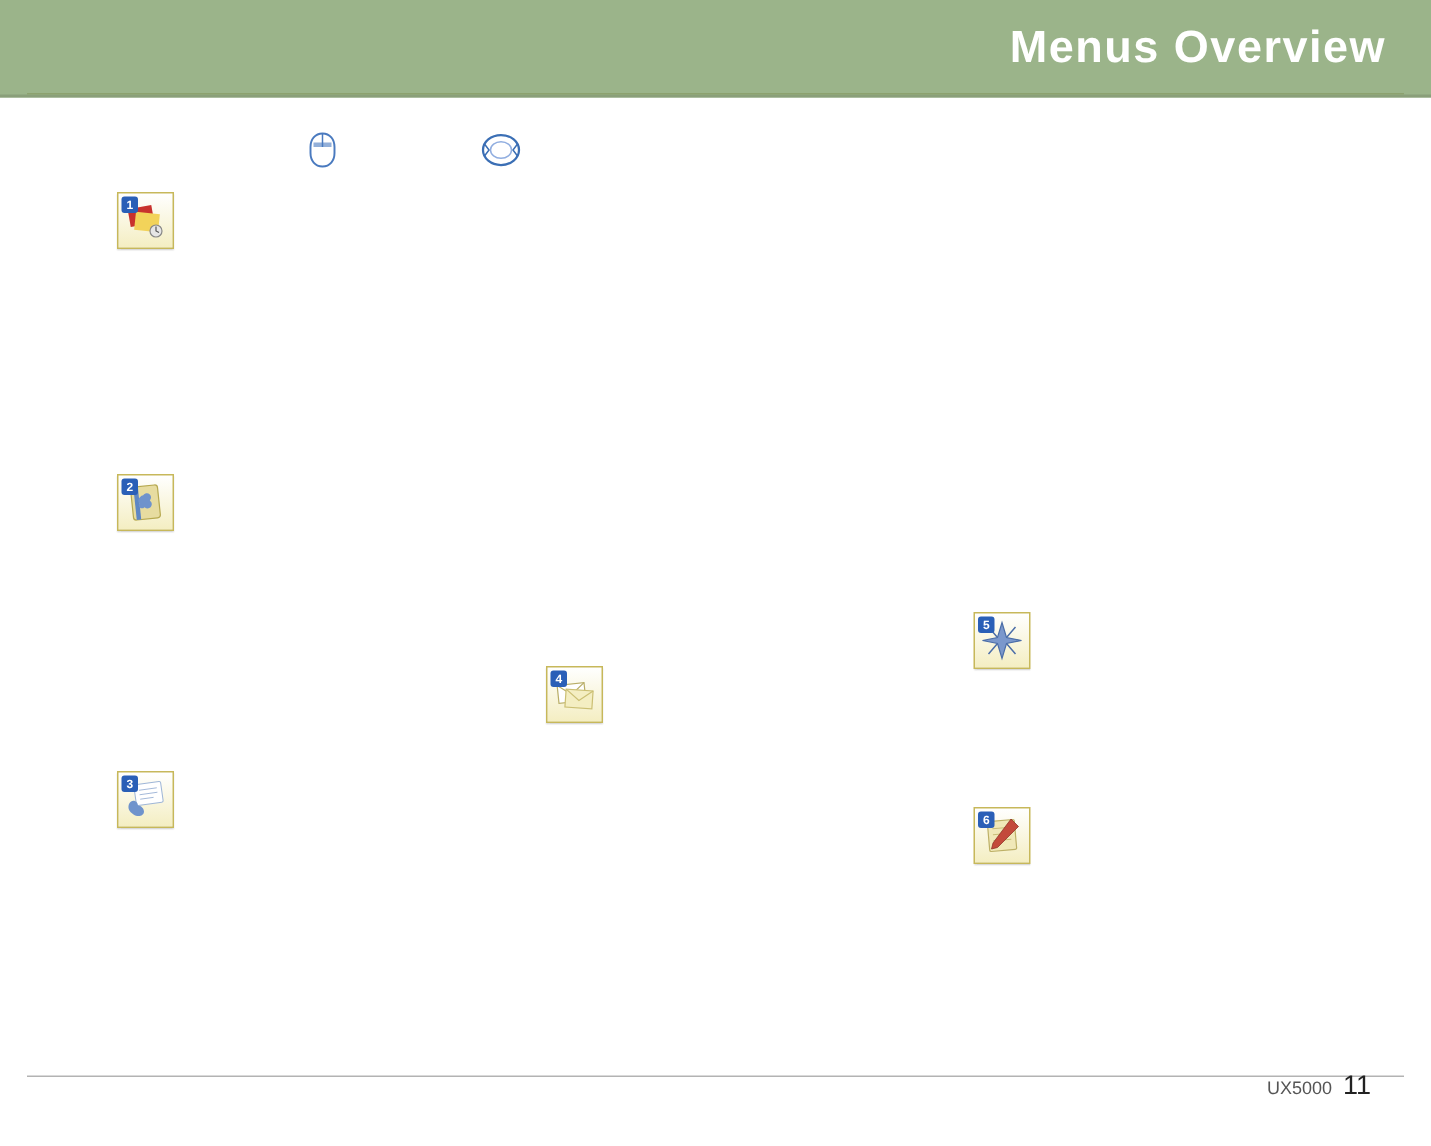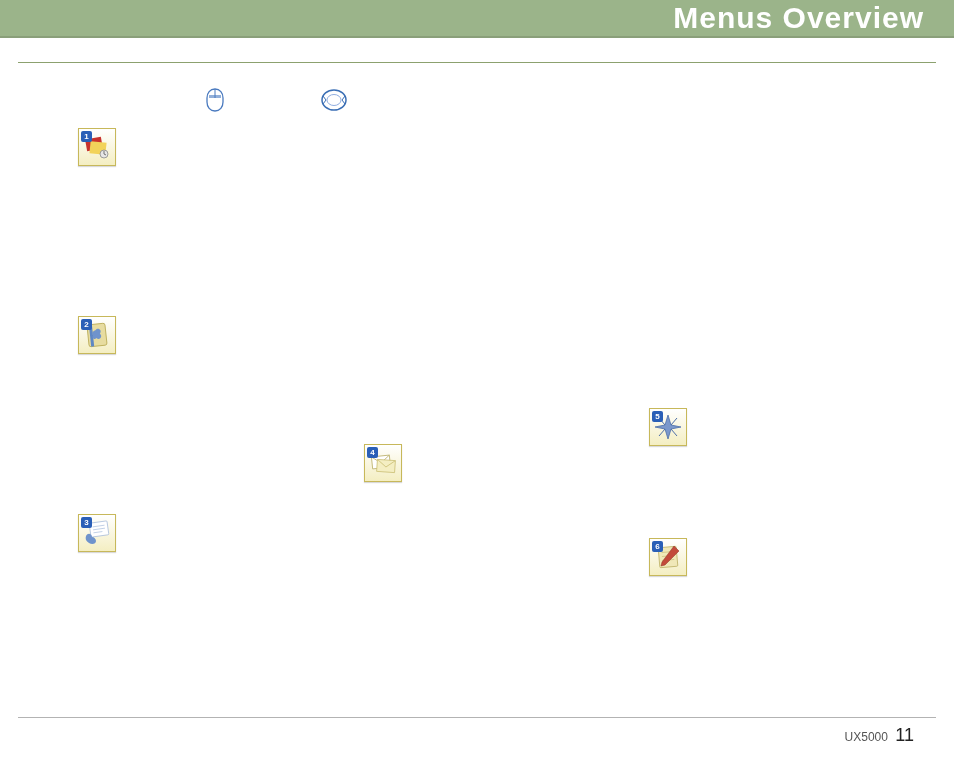--- a/index.html
+++ b/index.html
@@ -7,21 +7,21 @@
   body {
     background: #ffffff;
     font-family: Arial, Helvetica, sans-serif;
     position: relative;
     overflow: hidden;
   }
   .header-bar {
     position: absolute;
     top: 0; left: 0;
     width: 954px;
-    height: 38px;
+    height: 65px;
     background: #9bb48a;
     border-bottom: 2px solid #8a9f7a;
     display: flex;
     align-items: center;
     justify-content: flex-end;
     padding-right: 30px;
   }
   .header-title {
     color: #ffffff;
     font-size: 30px;
@@ -74,21 +74,21 @@
   .footer-rule {
     position: absolute;
     bottom: 46px;
     left: 18px;
     right: 18px;
     height: 1px;
     background: #b3b3b3;
   }
   .footer {
     position: absolute;
-    bottom: 18px;
+    bottom: 30px;
     right: 40px;
     font-size: 12px;
     color: #555;
   }
   .footer .page {
     font-size: 18px;
     color: #222;
     margin-left: 4px;
   }
 </style>

